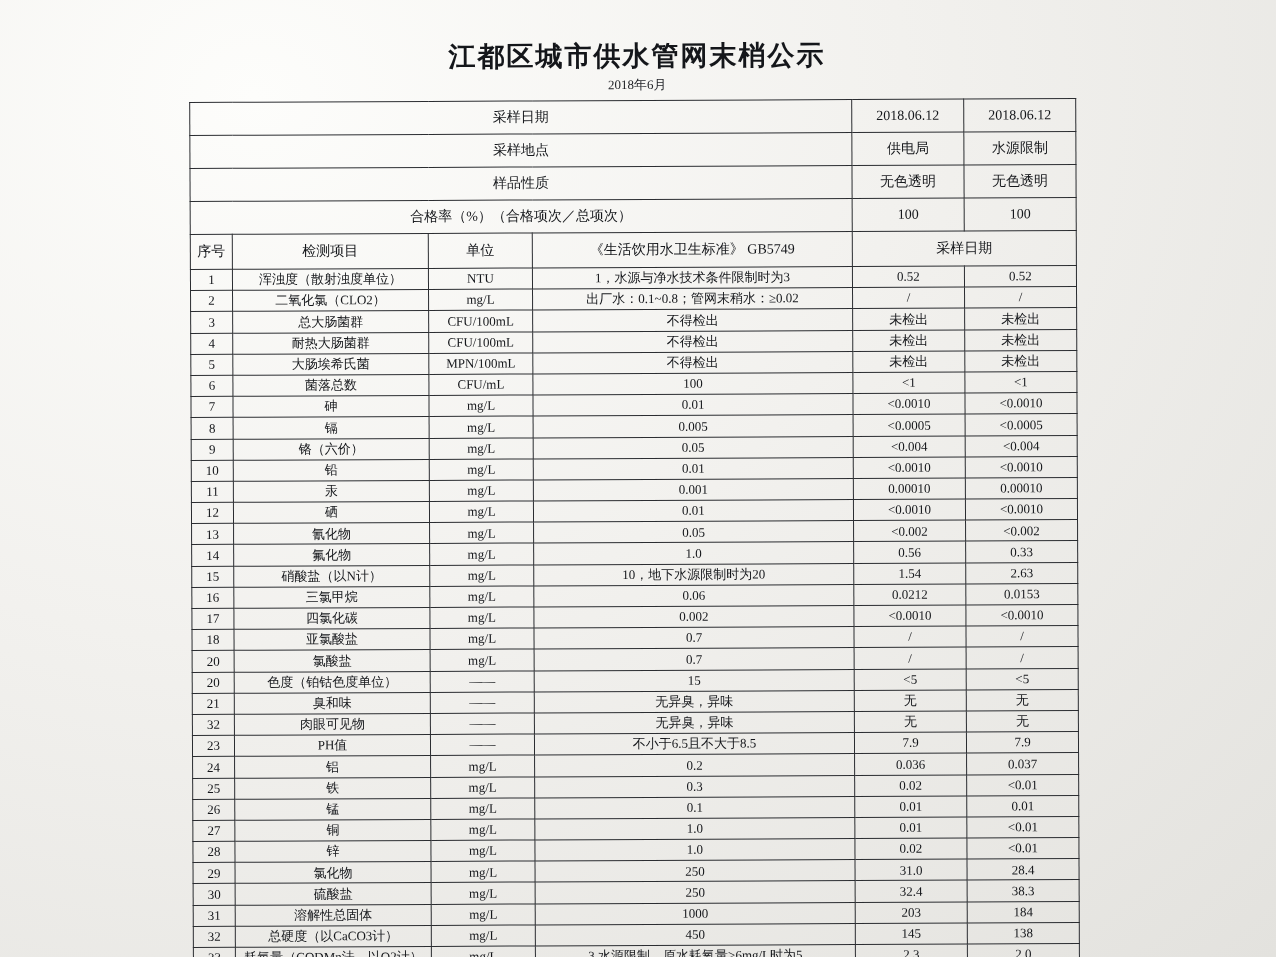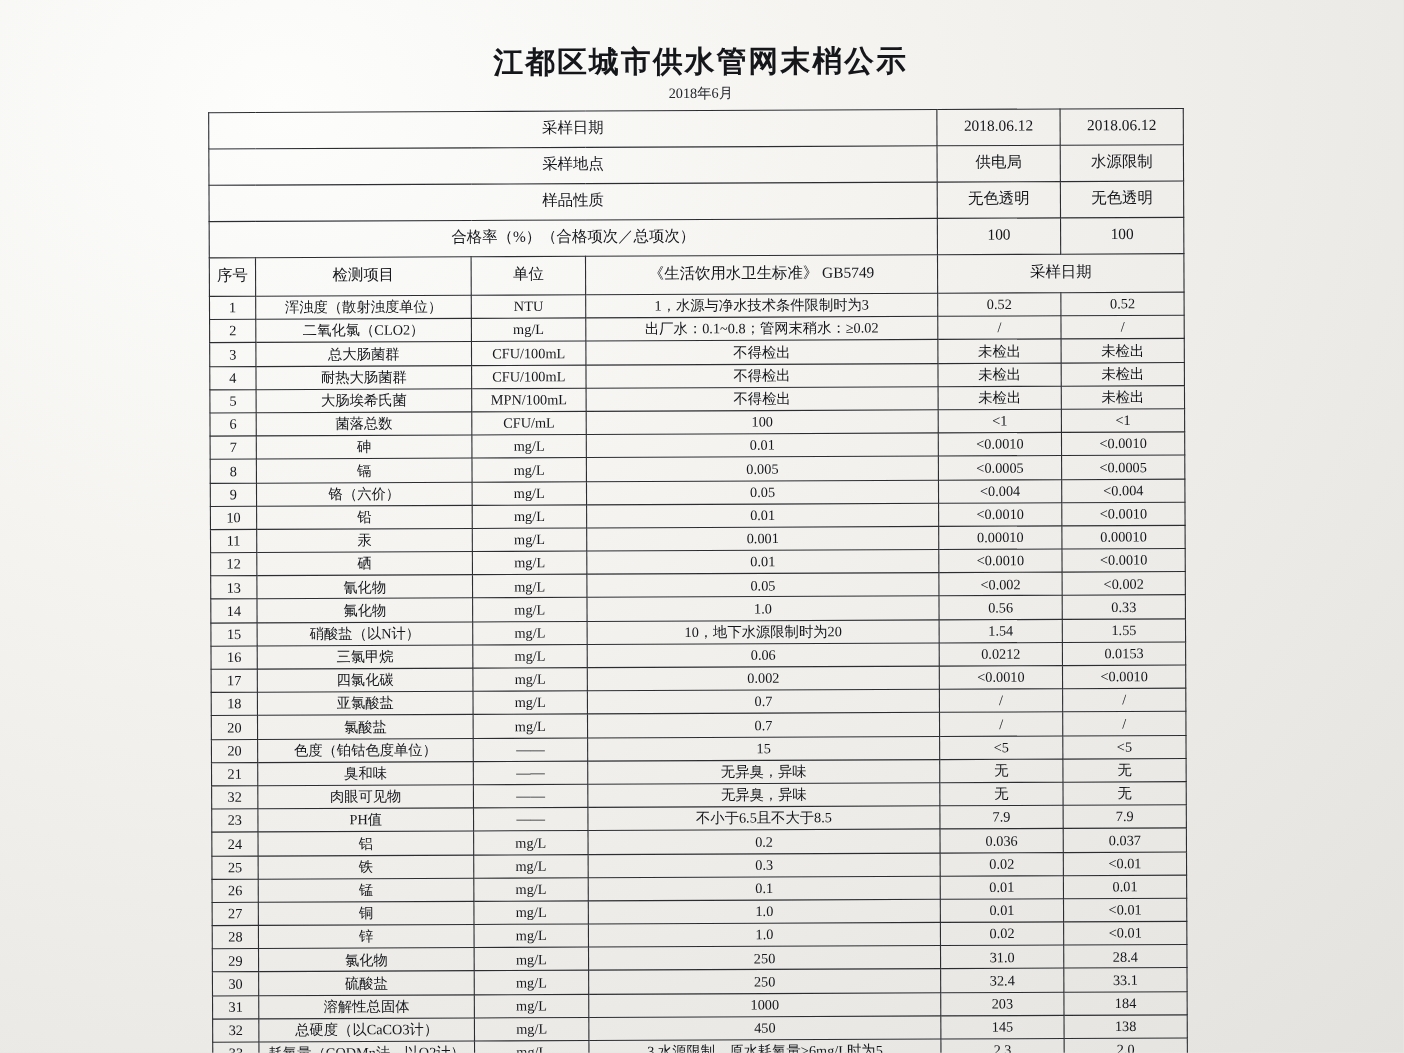--- a/index.html
+++ b/index.html
@@ -249,21 +249,21 @@
             <td>1.0</td>
             <td>0.56</td>
             <td>0.33</td>
           </tr>
           <tr class="data-row">
             <td>15</td>
             <td class="item-cell">硝酸盐（以N计）</td>
             <td>mg/L</td>
             <td>10，地下水源限制时为20</td>
             <td>1.54</td>
-            <td>1.55</td>
+            <td>2.63</td>
           </tr>
           <tr class="data-row">
             <td>16</td>
             <td class="item-cell">三氯甲烷</td>
             <td>mg/L</td>
             <td>0.06</td>
             <td>0.0212</td>
             <td>0.0153</td>
           </tr>
           <tr class="data-row">
@@ -369,21 +369,21 @@
             <td>250</td>
             <td>31.0</td>
             <td>28.4</td>
           </tr>
           <tr class="data-row">
             <td>30</td>
             <td class="item-cell">硫酸盐</td>
             <td>mg/L</td>
             <td>250</td>
             <td>32.4</td>
-            <td>33.1</td>
+            <td>38.3</td>
           </tr>
           <tr class="data-row">
             <td>31</td>
             <td class="item-cell">溶解性总固体</td>
             <td>mg/L</td>
             <td>1000</td>
             <td>203</td>
             <td>184</td>
           </tr>
           <tr class="data-row">

